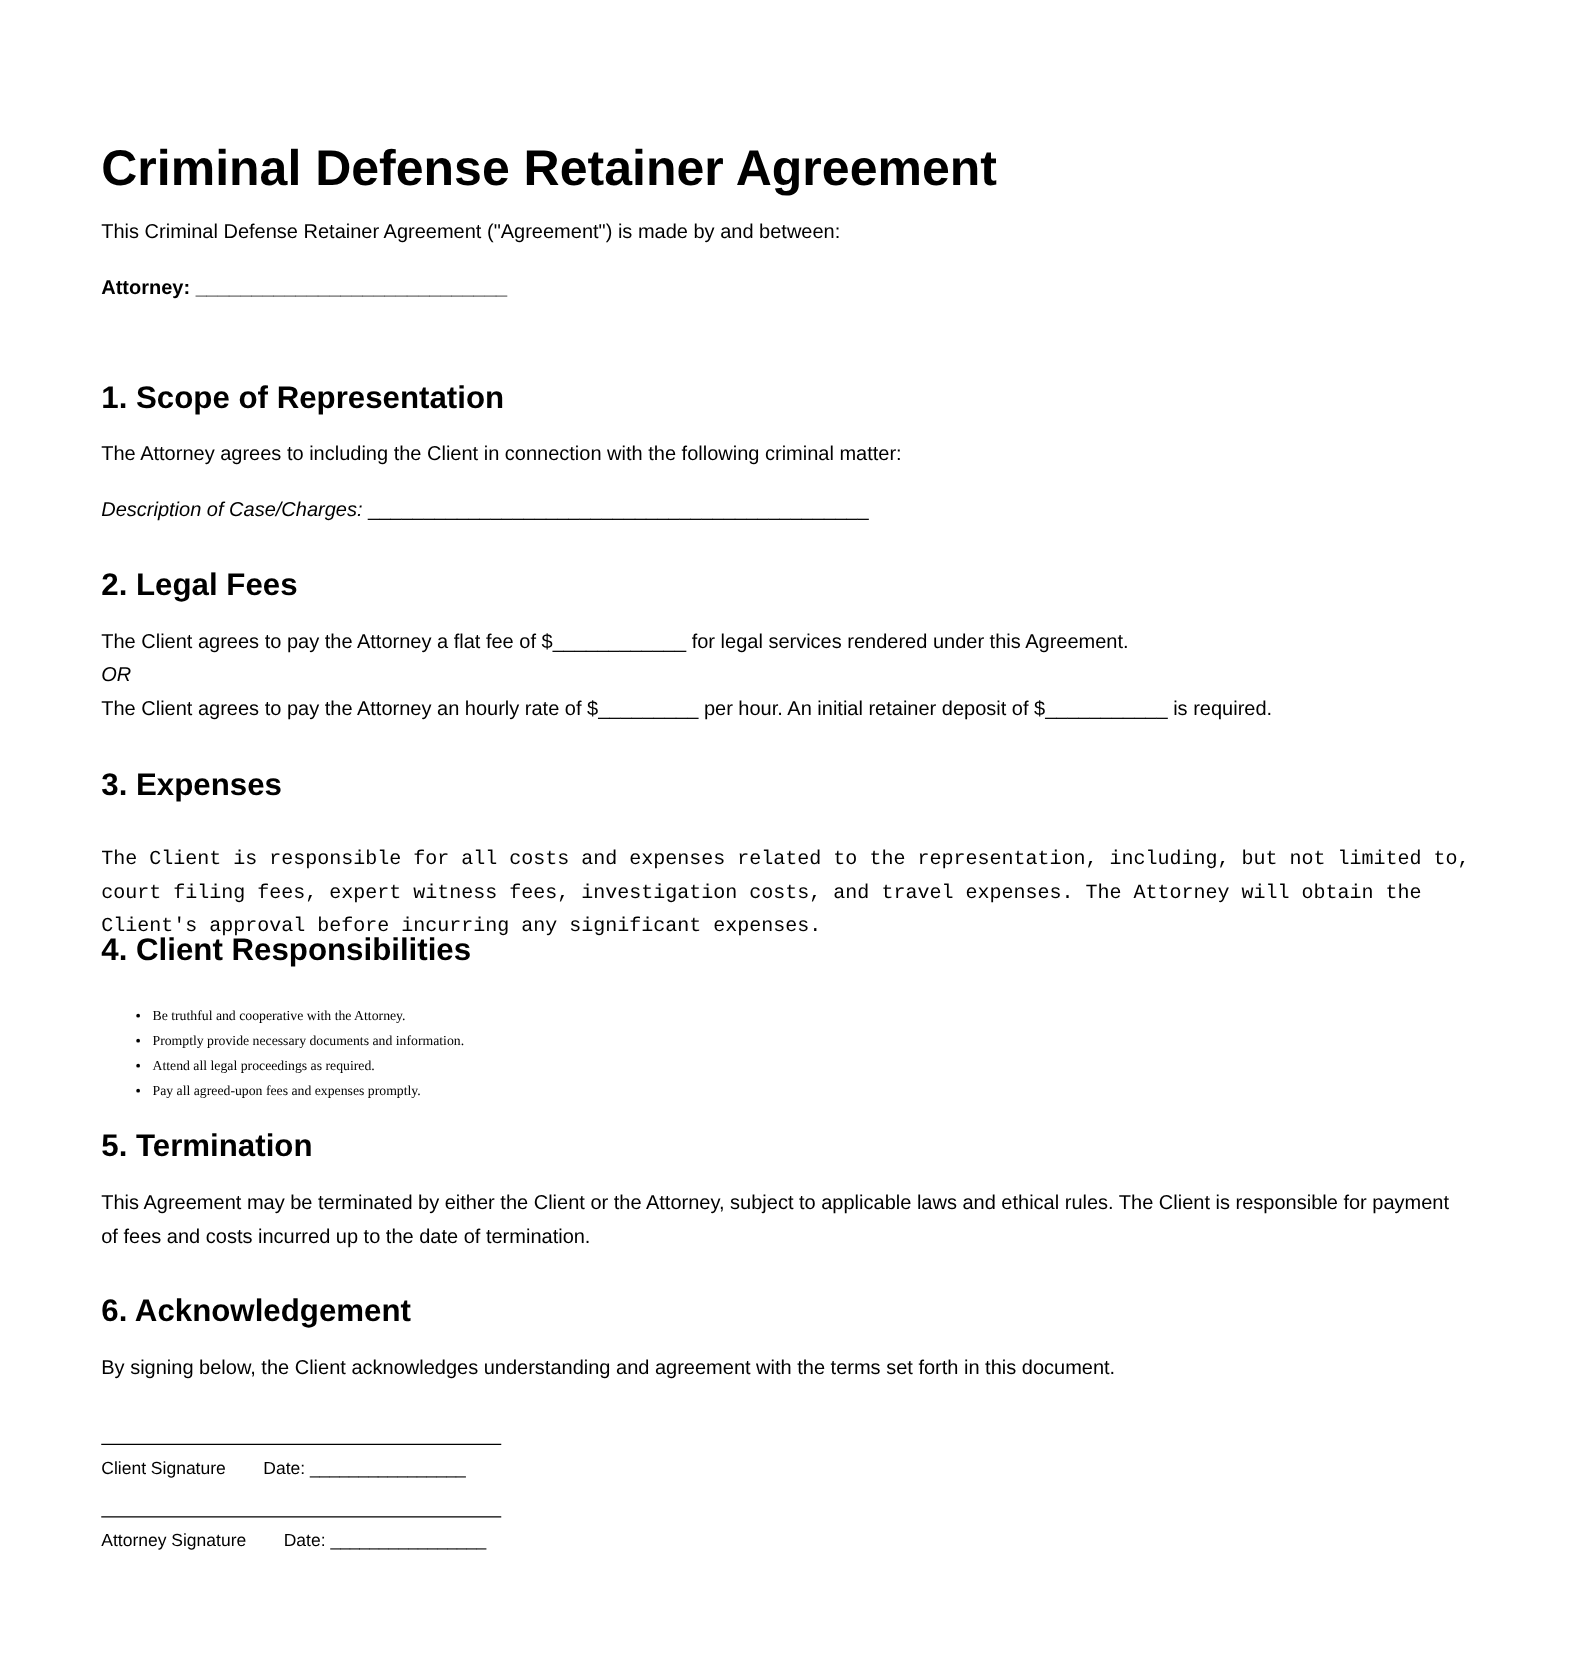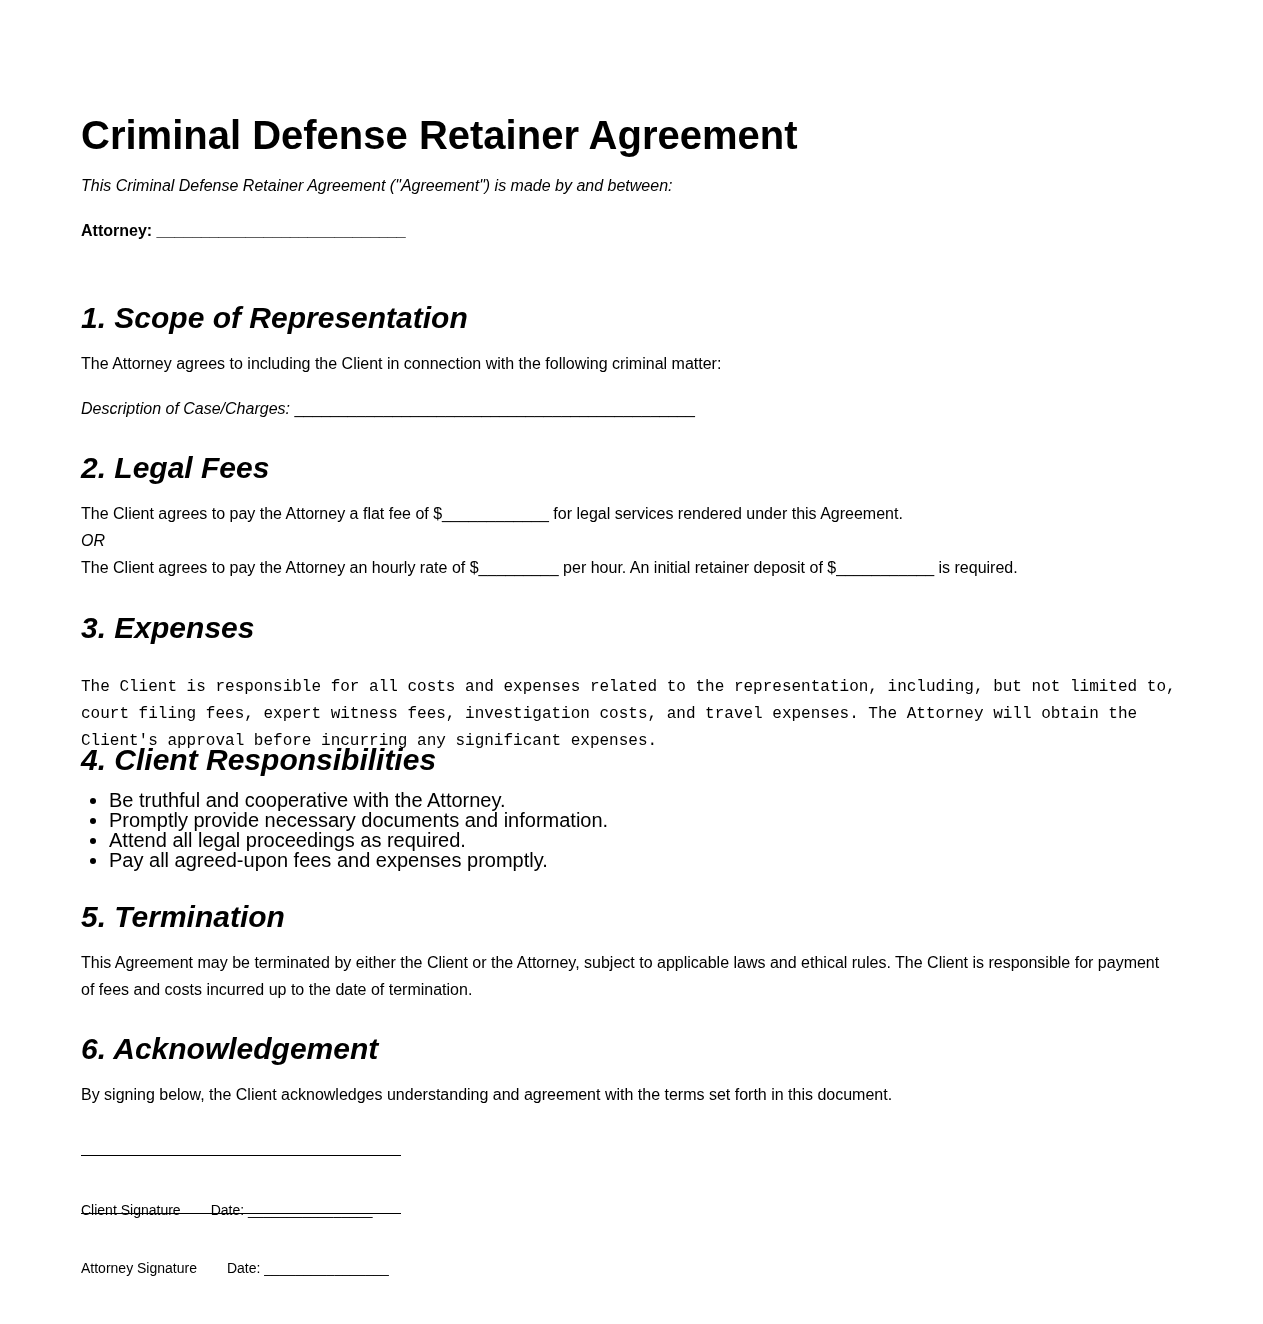--- a/index.html
+++ b/index.html
@@ -6,44 +6,44 @@
   body {
     width: 1263px; height: 1324px; overflow: hidden;
     font-family: "Liberation Sans", sans-serif; color: #000;
   }
   h1 {
     font-size: 40px; font-weight: bold; margin: 0;
     position: absolute; left: 81px; top: 113px; line-height: 44px;
   }
   .abs { position: absolute; left: 81px; }
   p, .line { font-size: 16px; line-height: 27px; margin: 0; }
-  h2 { font-size: 30px; font-weight: bold; margin: 0; line-height: 32px; font-style: italic; }
-  .intro { top: 172px; font-style: italic; }
+  h2 { font-size: 25px; font-weight: bold; margin: 0; line-height: 32px; }
+  .intro { top: 172px; }
   .parties { top: 217px; font-weight: bold; }
   .parties .line { line-height: 27px; }
   .s1h { top: 302px; }
   .s1p { top: 350px; }
   .s1d { top: 395px; font-style: italic; }
   .s1d .blank { font-style: normal; }
   .s2h { top: 452px; }
   .s2p { top: 500px; }
   .or { font-style: italic; }
   .s3h { top: 612px; }
   .s3p { top: 674px; width: 1110px; font-family: Liberation Mono, monospace; }
   .s4h { top: 744px; }
-  .s4l { top: 790px; margin: 0; padding-left: 28px; font-size: 20px; line-height: 20px; }
+  .s4l { top: 790px; margin: 13px; padding-left: 28px; font-size: 11px; line-height: 20px; font-family: Liberation Serif, serif; }
   .s4l li { margin: 0; }
   .s5h { top: 901px; }
   .s5p { top: 949px; width: 1090px; }
   .s6h { top: 1033px; }
   .s6p { top: 1081px; }
   .sigline { position: absolute; left: 81px; width: 320px; border-top: 1px solid #000; height: 0; }
   .sig1 { top: 1155px; }
   .sig2 { top: 1213px; }
-  .siglabel { position: absolute; left: 81px; font-size: 14px; line-height: 18px; margin-top: 36px; }
+  .siglabel { position: absolute; left: 81px; font-size: 14px; line-height: 18px; }
   .sl1 { top: 1165px; }
   .sl2 { top: 1223px; }
   .gap { display: inline-block; width: 30px; }
 </style>
 </head>
 <body>
 
 <h1>Criminal Defense Retainer Agreement</h1>
 
 <p class="abs intro">This Criminal Defense Retainer Agreement ("Agreement") is made by and between:</p>

